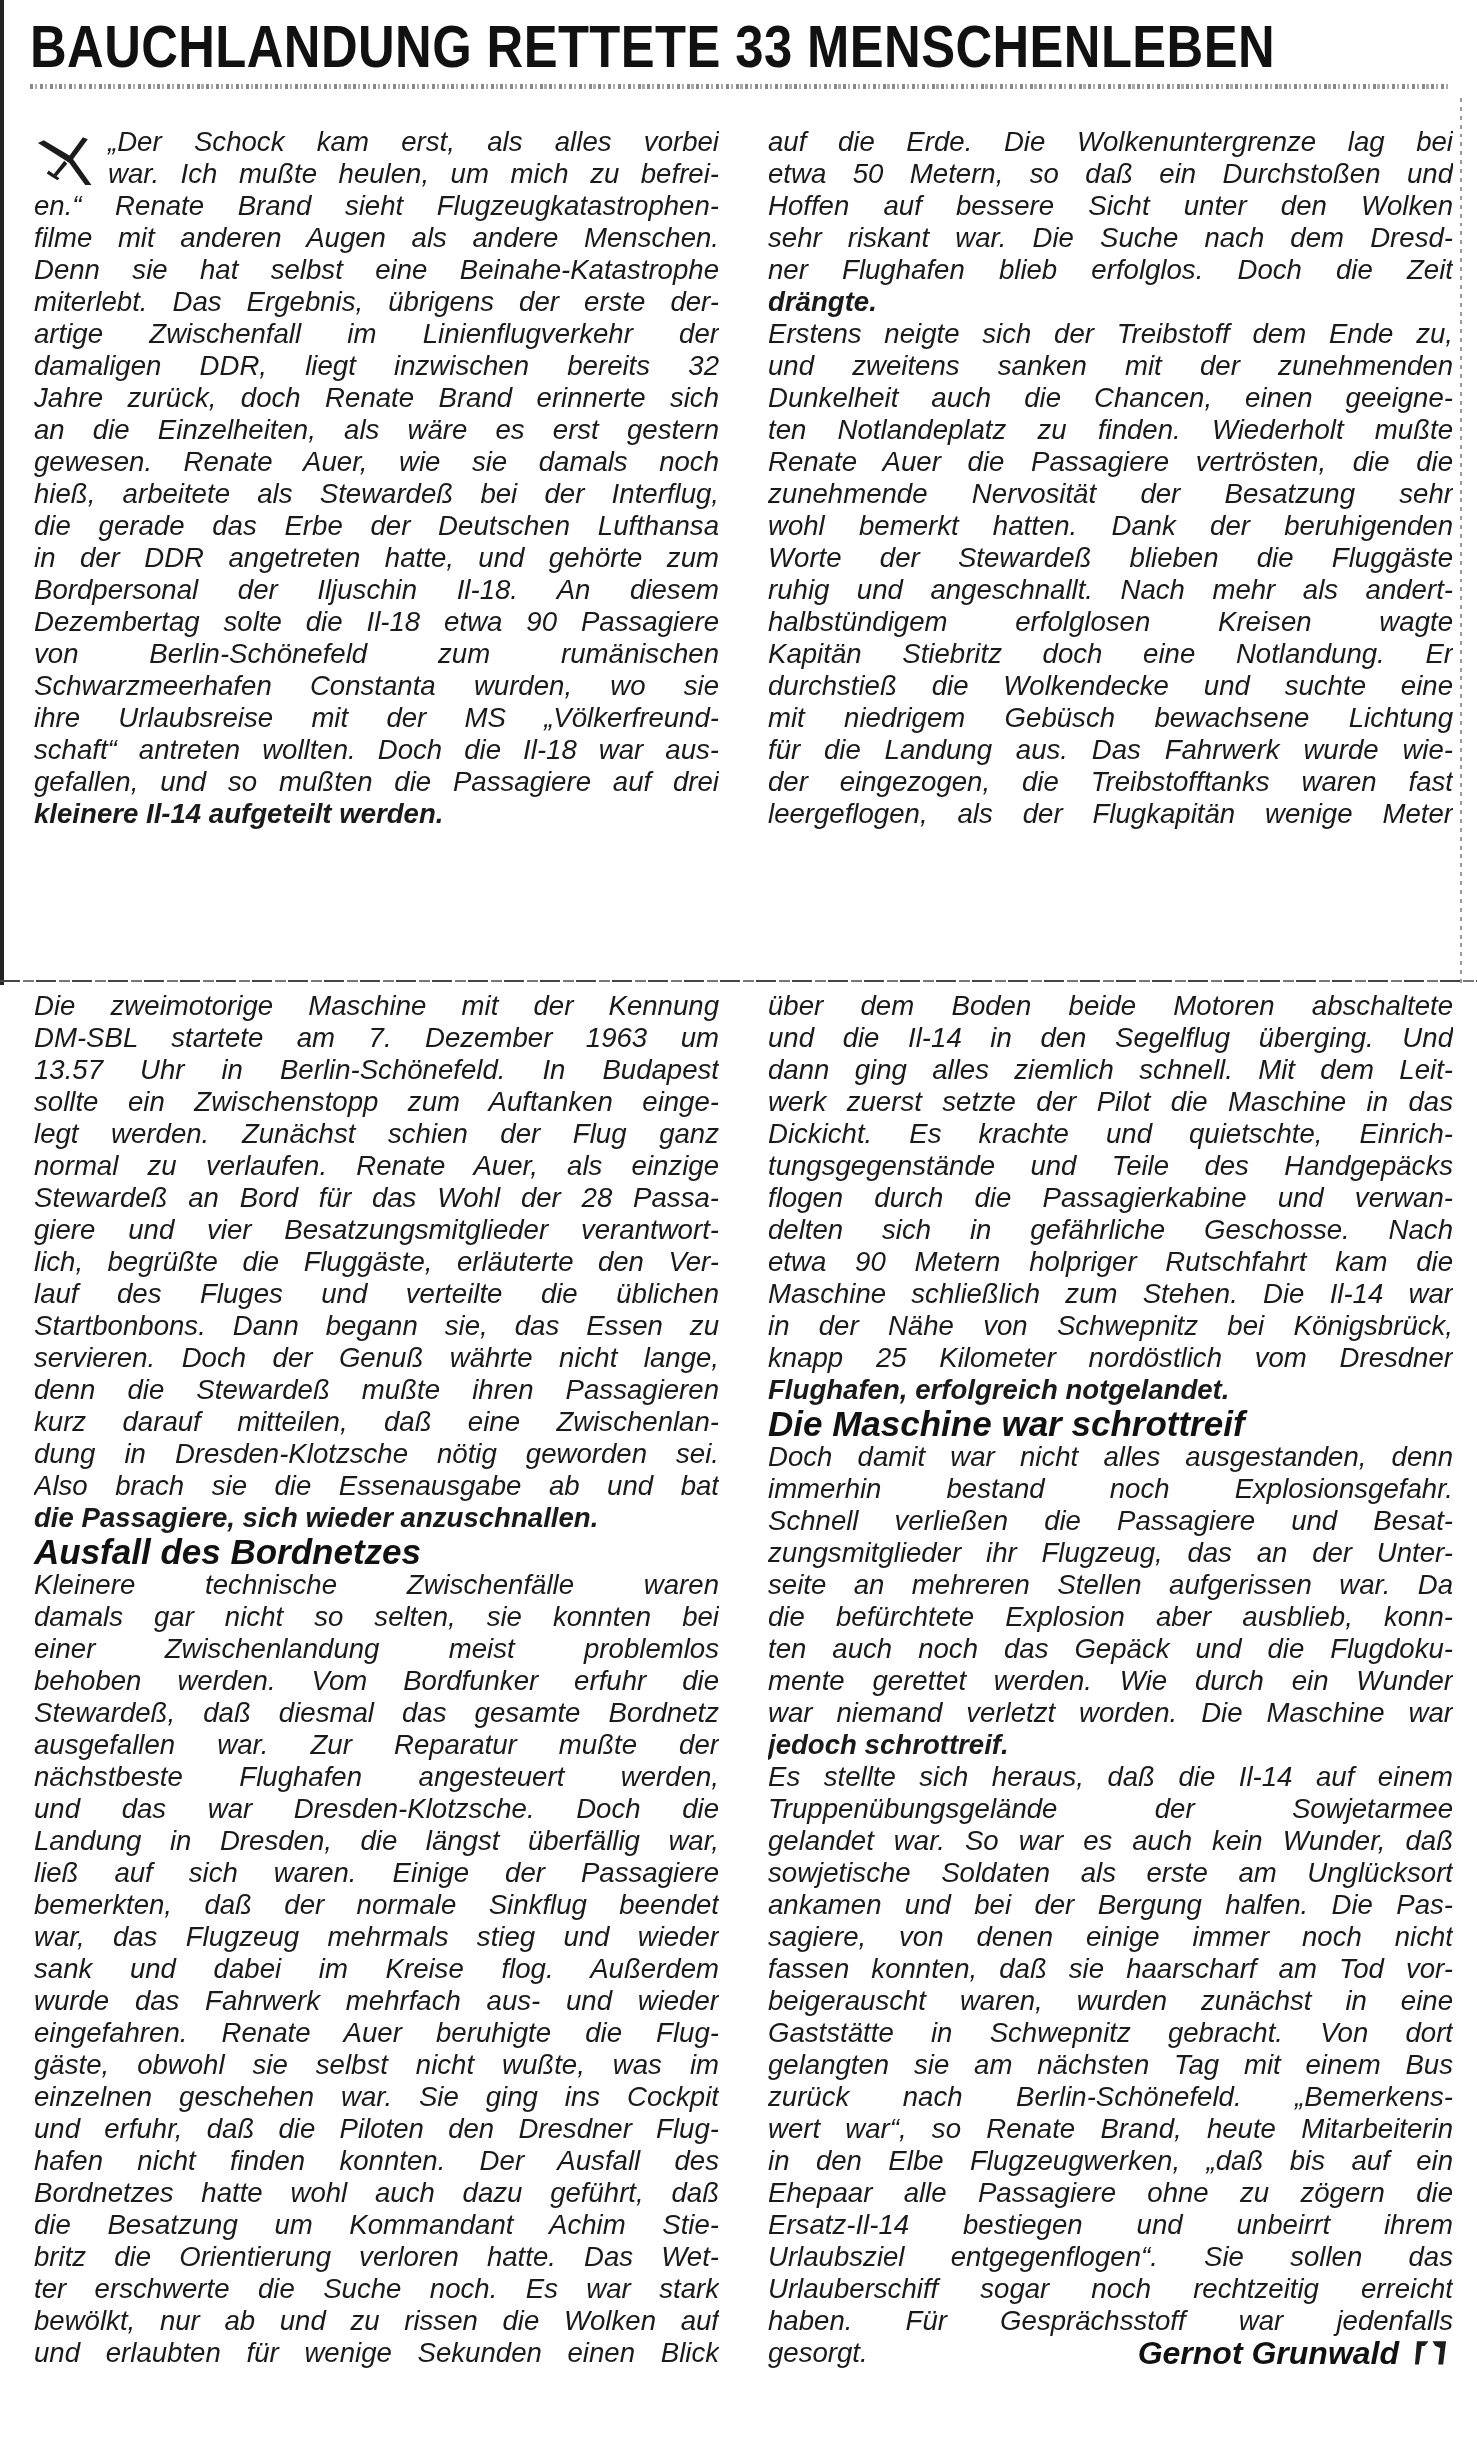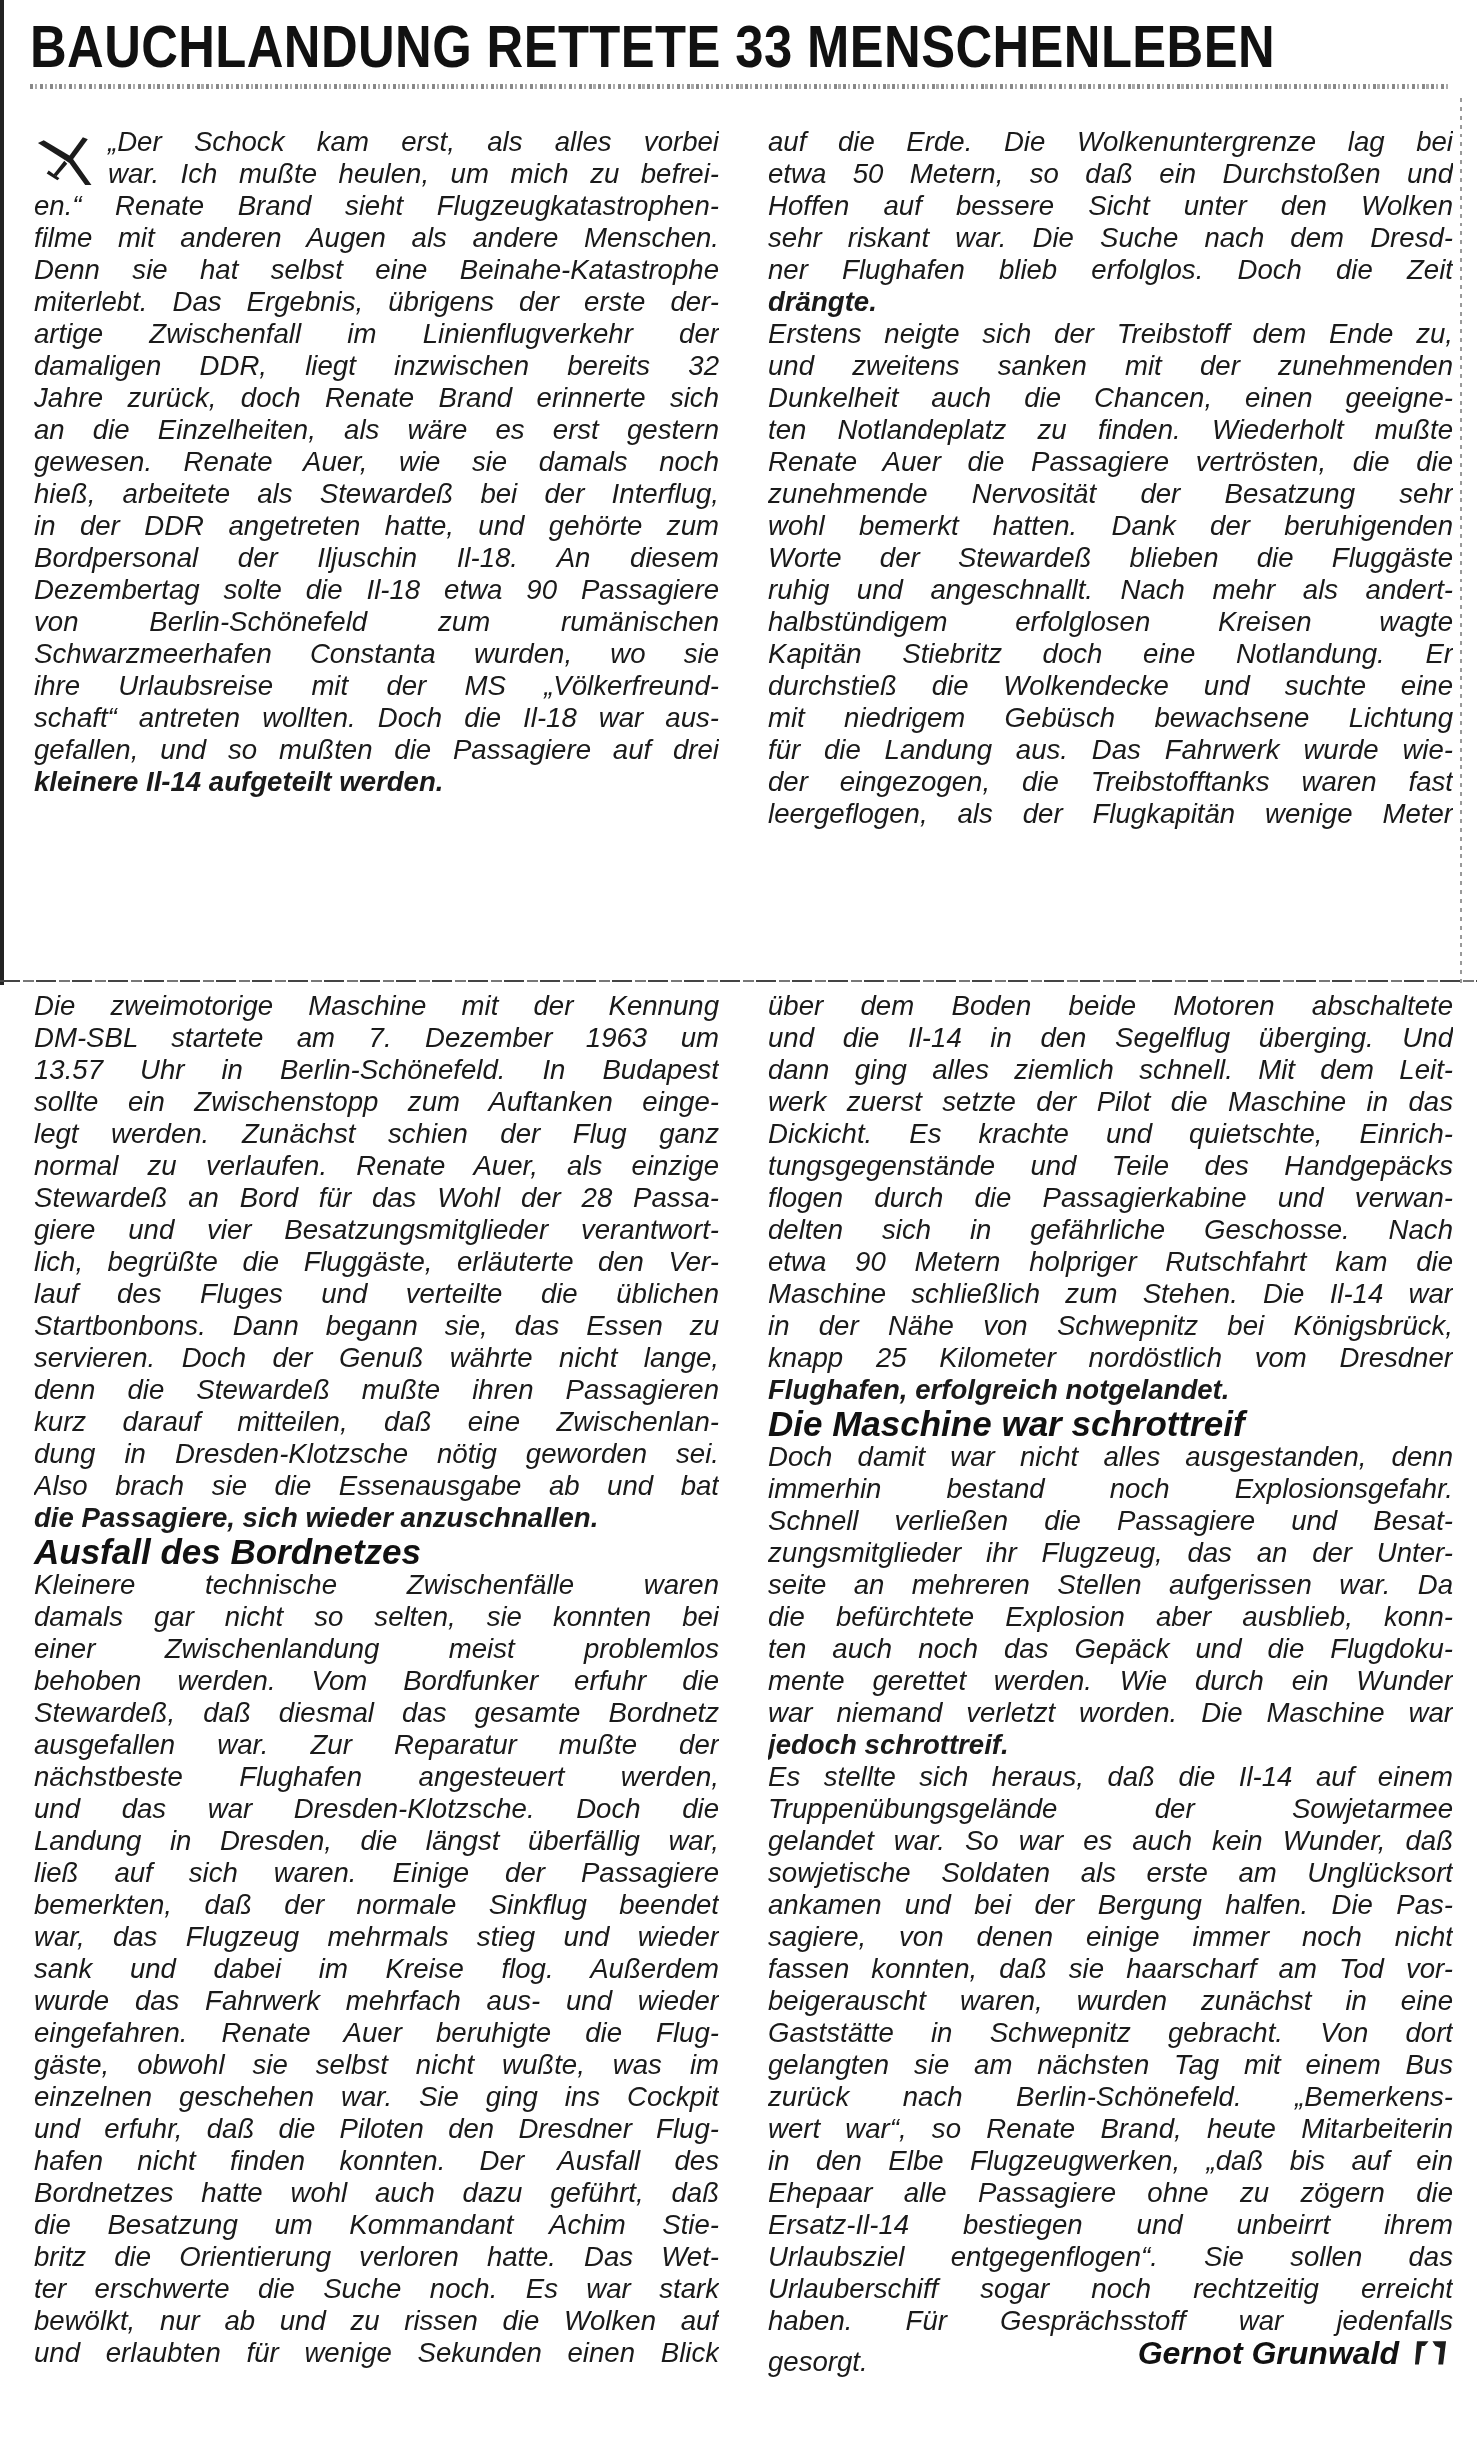--- a/index.html
+++ b/index.html
@@ -45,21 +45,21 @@
     }
     .divider-h {
       position: absolute; left: 0; top: 980px; width: 1477px; height: 2px;
       background: repeating-linear-gradient(90deg, #444 0 19.7px, #fff 19.7px 22.7px, #777 22.7px 34px, #fff 34px 36px);
     }
     .divider-v {
       position: absolute; left: 1460px; top: 98px; width: 1.5px; height: 886px;
       background: repeating-linear-gradient(180deg, #999 0 3.9px, #fff 3.9px 8.9px);
     }
     .byline-row { position: relative; display: block; height: 32px; white-space: nowrap; }
-    .byline-left { position: absolute; left: 0; top: 9px; }
+    .byline-left { position: absolute; left: 0; top: 0; }
     .byline-name {
       position: absolute; right: 54px; top: 0;
       font-weight: 700; font-style: italic; font-size: 32px; color: #111;
     }
     .logo-mark {
       position: absolute; right: 4.9px; top: 2px; width: 34px; height: 27.6px;
     }
   </style>
 </head>
 <body>
@@ -85,20 +85,21 @@
     <span class="line">en.“ Renate Brand sieht Flugzeugkatastrophen-</span>
     <span class="line">filme mit anderen Augen als andere Menschen.</span>
     <span class="line">Denn sie hat selbst eine Beinahe-Katastrophe</span>
     <span class="line">miterlebt. Das Ergebnis, übrigens der erste der-</span>
     <span class="line">artige Zwischenfall im Linienflugverkehr der</span>
     <span class="line">damaligen DDR, liegt inzwischen bereits 32</span>
     <span class="line">Jahre zurück, doch Renate Brand erinnerte sich</span>
     <span class="line">an die Einzelheiten, als wäre es erst gestern</span>
     <span class="line">gewesen. Renate Auer, wie sie damals noch</span>
     <span class="line">hieß, arbeitete als Stewardeß bei der Interflug,</span>
+    <span class="line">die gerade das Erbe der Deutschen Lufthansa</span>
     <span class="line">in der DDR angetreten hatte, und gehörte zum</span>
     <span class="line">Bordpersonal der Iljuschin Il-18. An diesem</span>
     <span class="line">Dezembertag solte die Il-18 etwa 90 Passagiere</span>
     <span class="line">von Berlin-Schönefeld zum rumänischen</span>
     <span class="line">Schwarzmeerhafen Constanta wurden, wo sie</span>
     <span class="line">ihre Urlaubsreise mit der MS „Völkerfreund-</span>
     <span class="line">schaft“ antreten wollten. Doch die Il-18 war aus-</span>
     <span class="line">gefallen, und so mußten die Passagiere auf drei</span>
     <span class="line last">kleinere Il-14 aufgeteilt werden.</span>
   </div>

